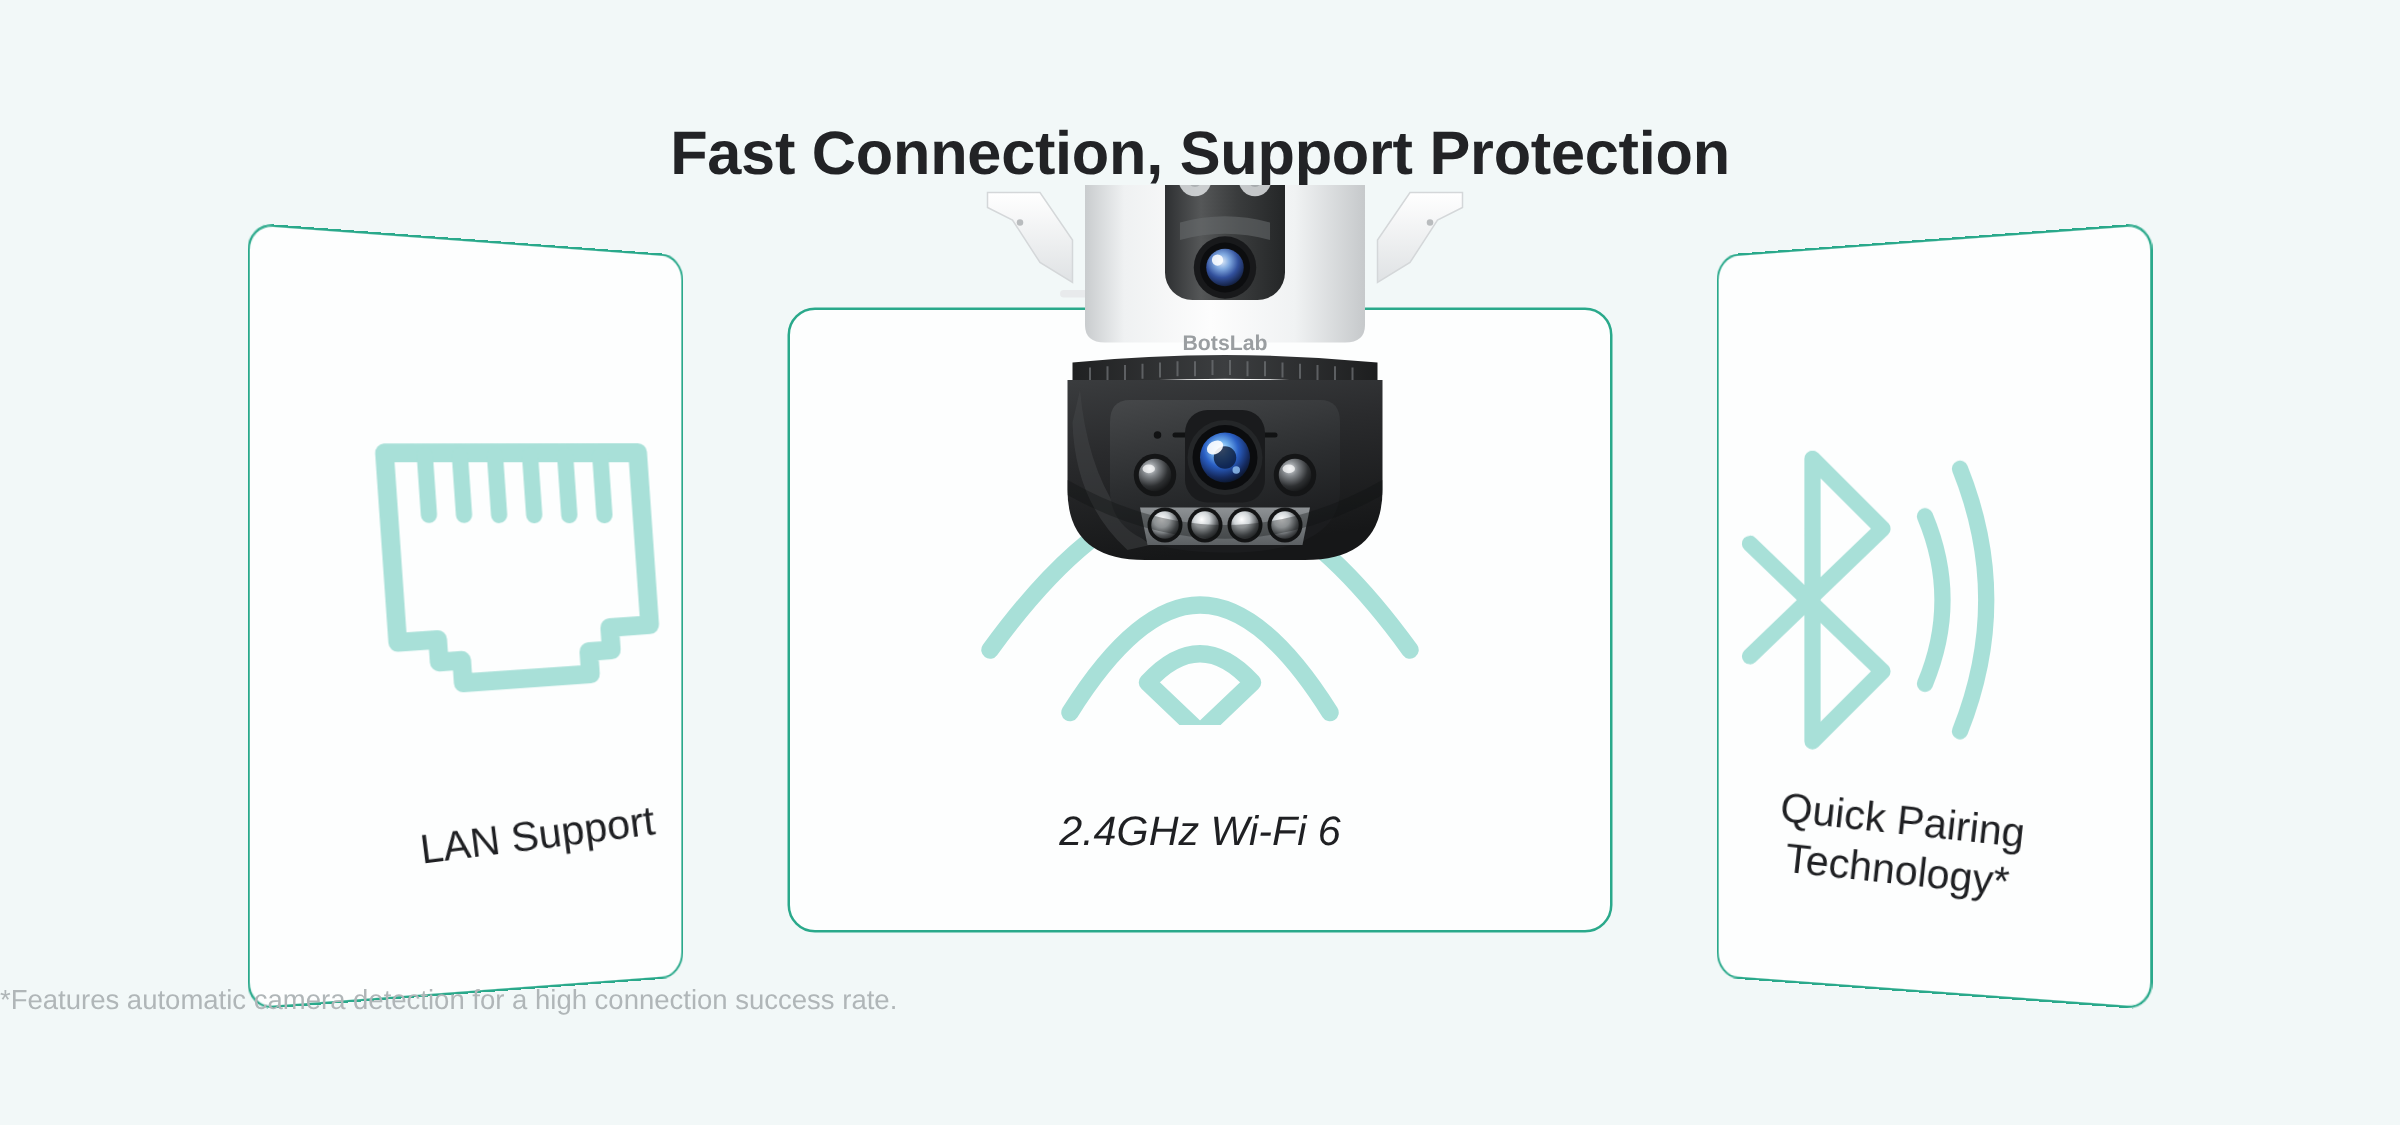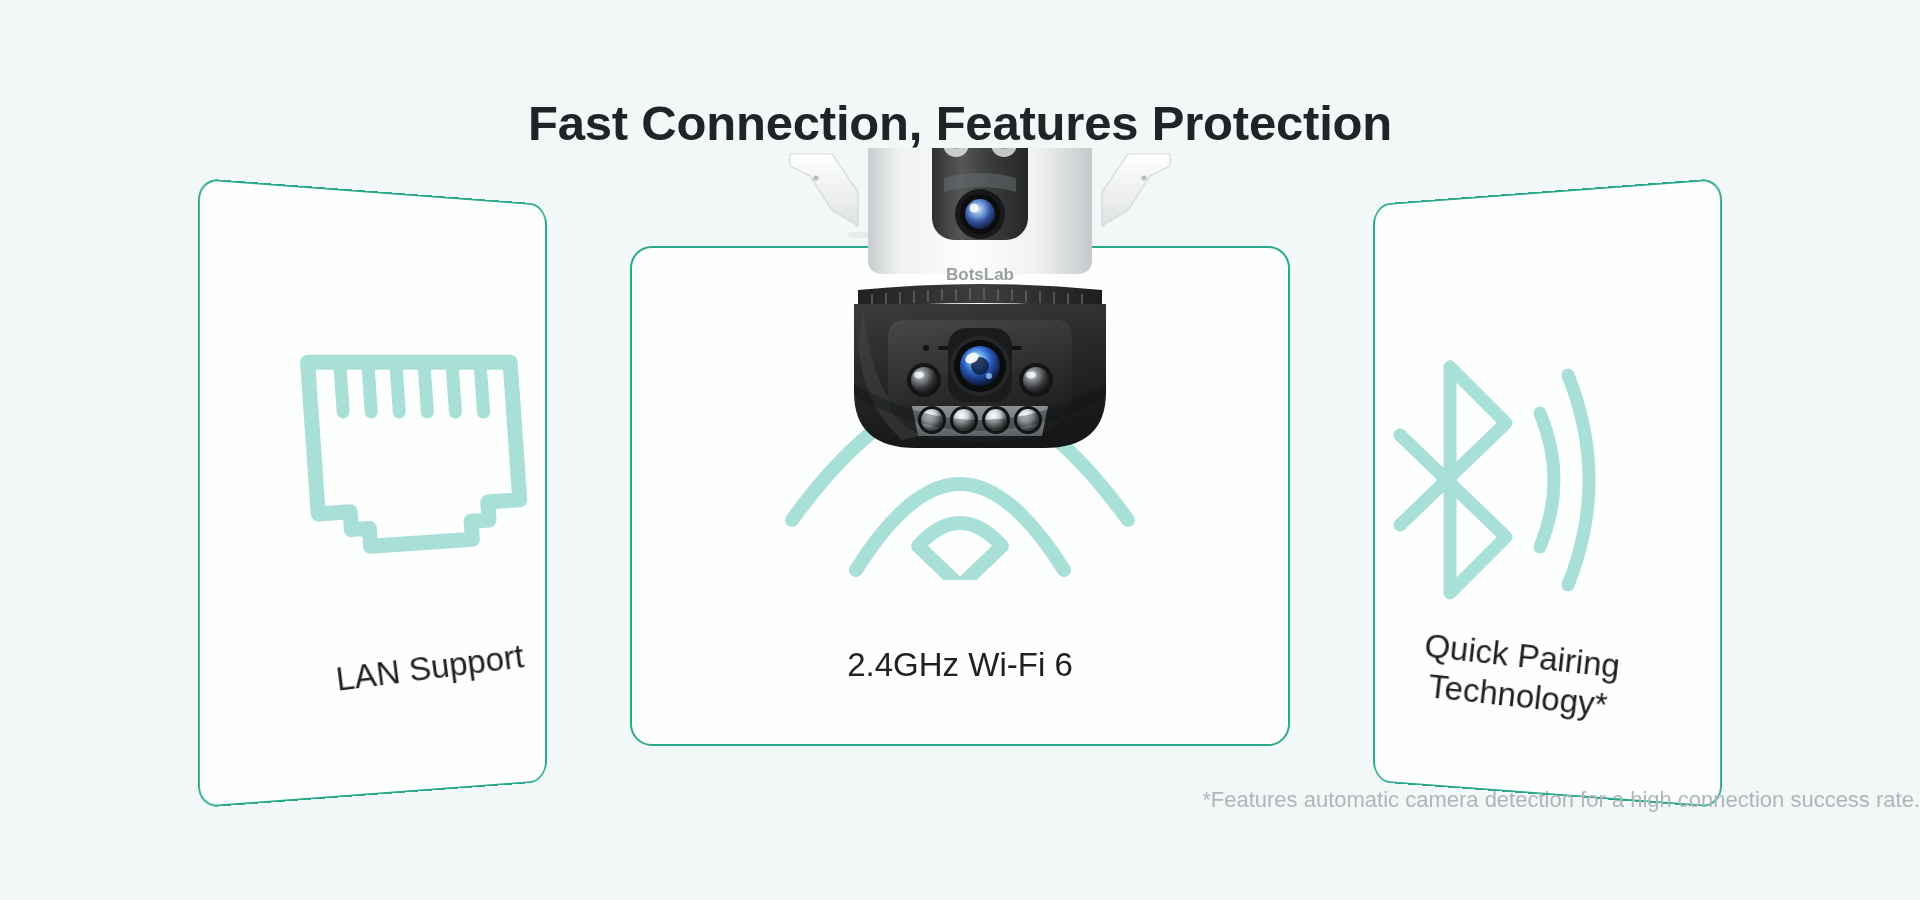--- a/index.html
+++ b/index.html
@@ -113,37 +113,38 @@
     left: 280px;
     top: 648px;
     width: 300px;
     transform: rotate(-7.2deg);
   }
 
   .label-center {
     left: 690px;
     top: 645px;
     width: 540px;
+    font-style: italic;
   }
 
   .label-right {
     left: 1360px;
     top: 636px;
     width: 320px;
     transform: rotate(6.2deg);
     white-space: normal;
   }
 
   
   .footnote {
     position: absolute;
     left: 0;
     top: 787px;
     width: 1920px;
-    text-align: right;
+    text-align: left;
     font-size: 22px;
     color: #b0b6b8;
     z-index: 6;
   }
 
   
   .camera-wrap {
     position: absolute;
     left: 780px;
     top: 148px;
@@ -159,21 +160,21 @@
     width: 380px;
     height: 200px;
     z-index: 2;
   }
 </style>
 </head>
 <body>
 
 <div id="stage">
 
-  <div class="page-title">Fast Connection, Features Protection</div>
+  <div class="page-title">Fast Connection, Support Protection</div>
 
   <div class="card card-left"></div>
 
   <div class="card card-center"></div>
 
   <div class="card card-right"></div>
 
   <div class="card-icon icon-lan">
     <svg viewBox="0 0 250 250" width="250" height="250">
       <g transform="rotate(-4 125 125)">

